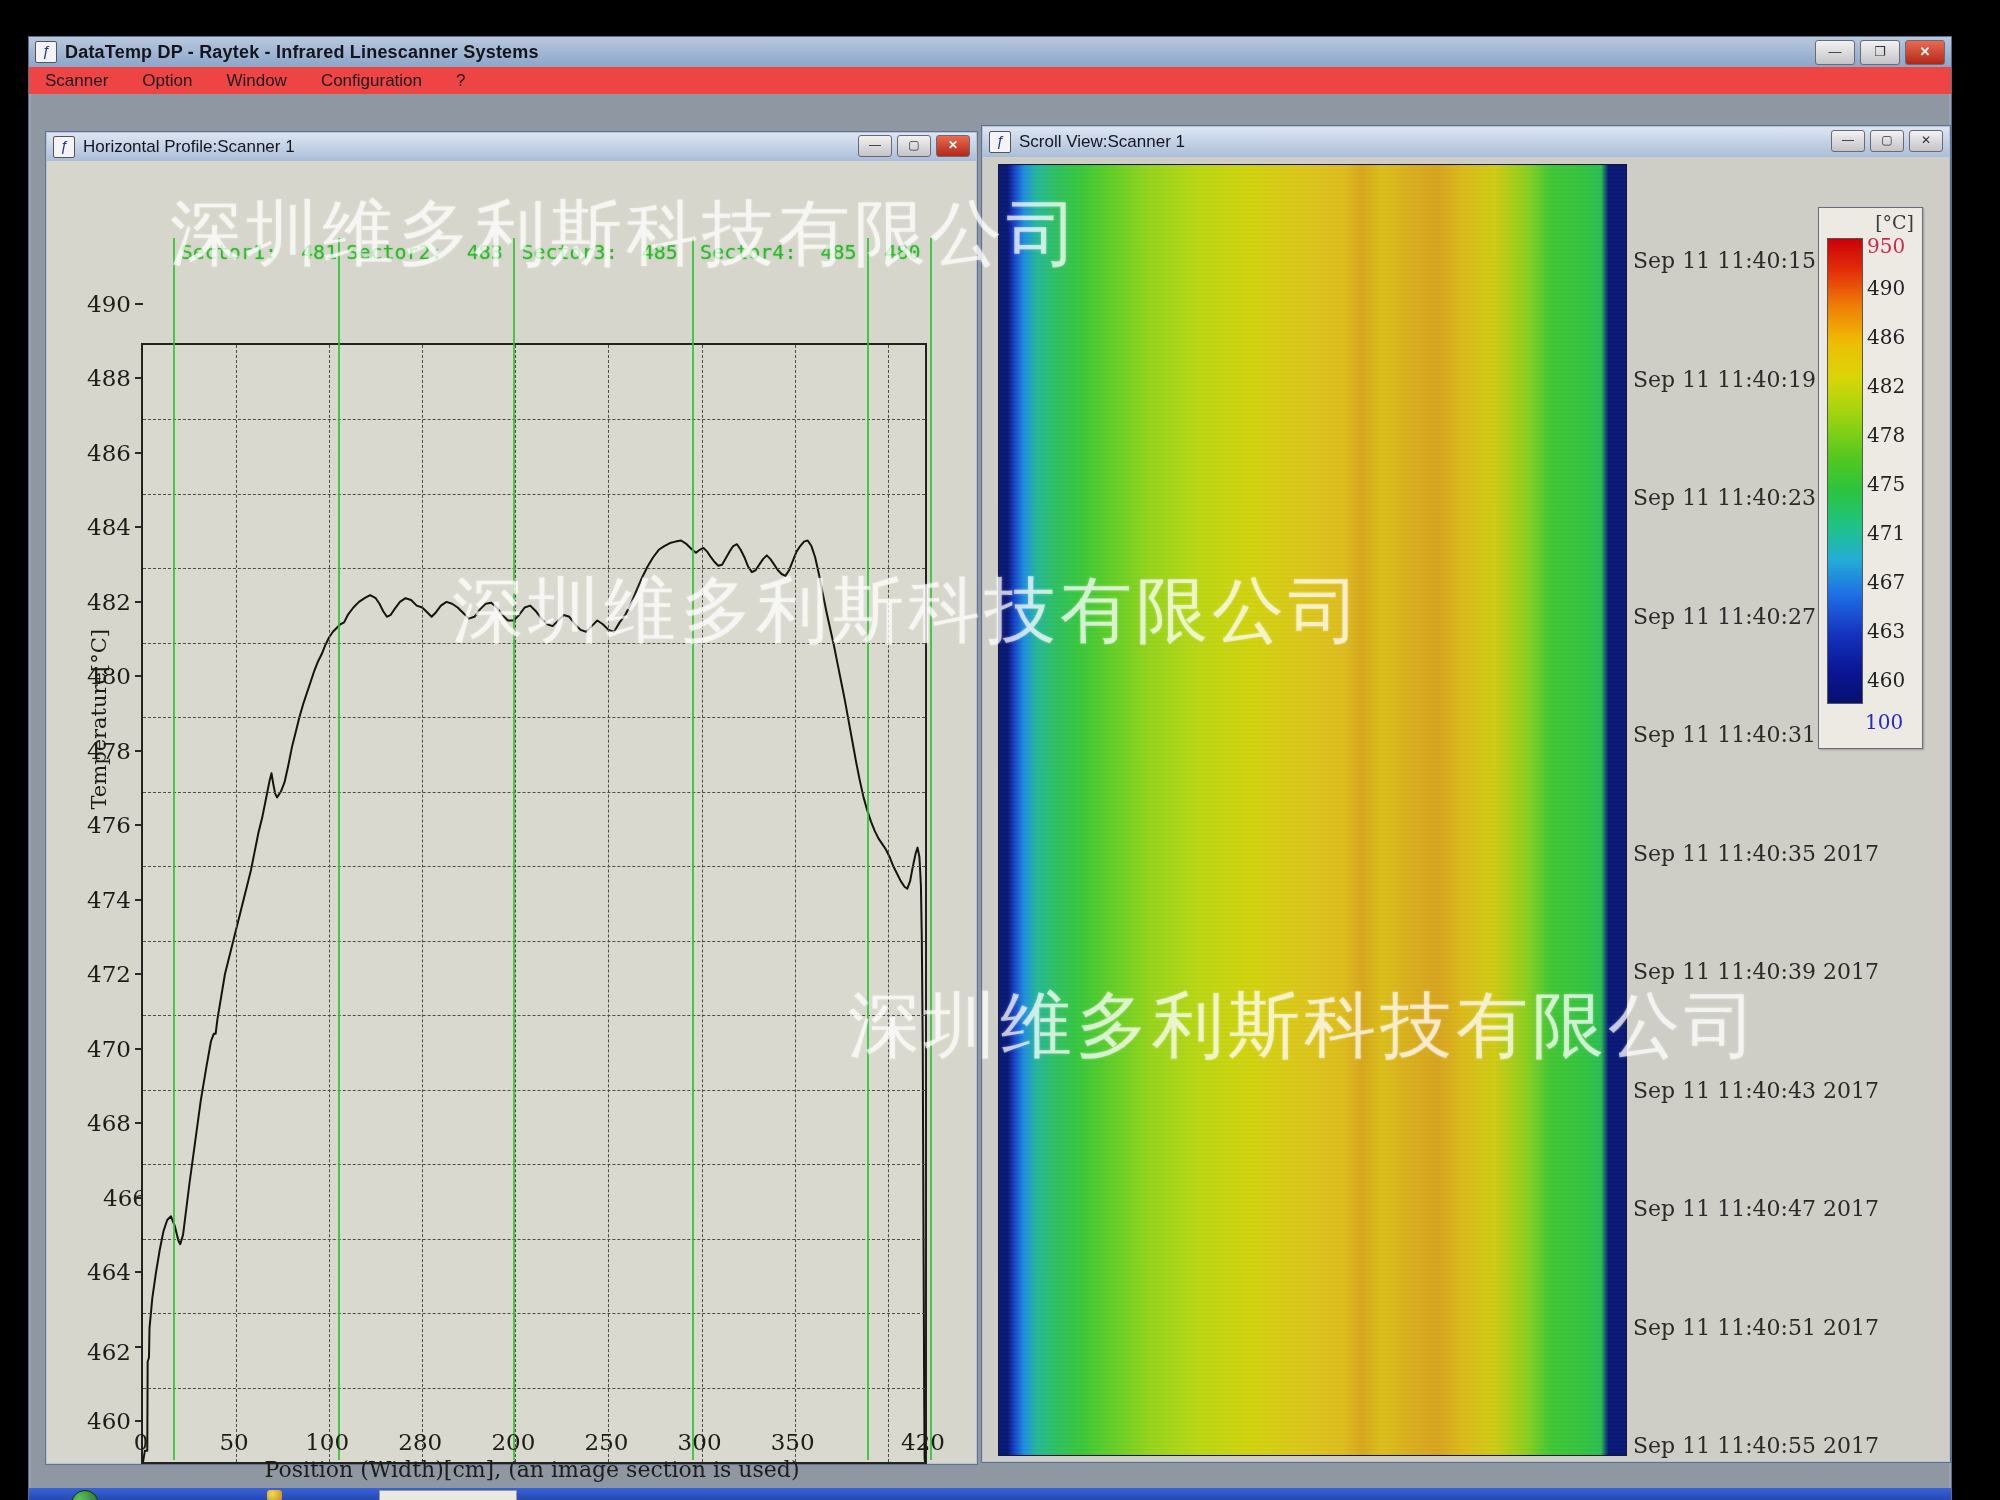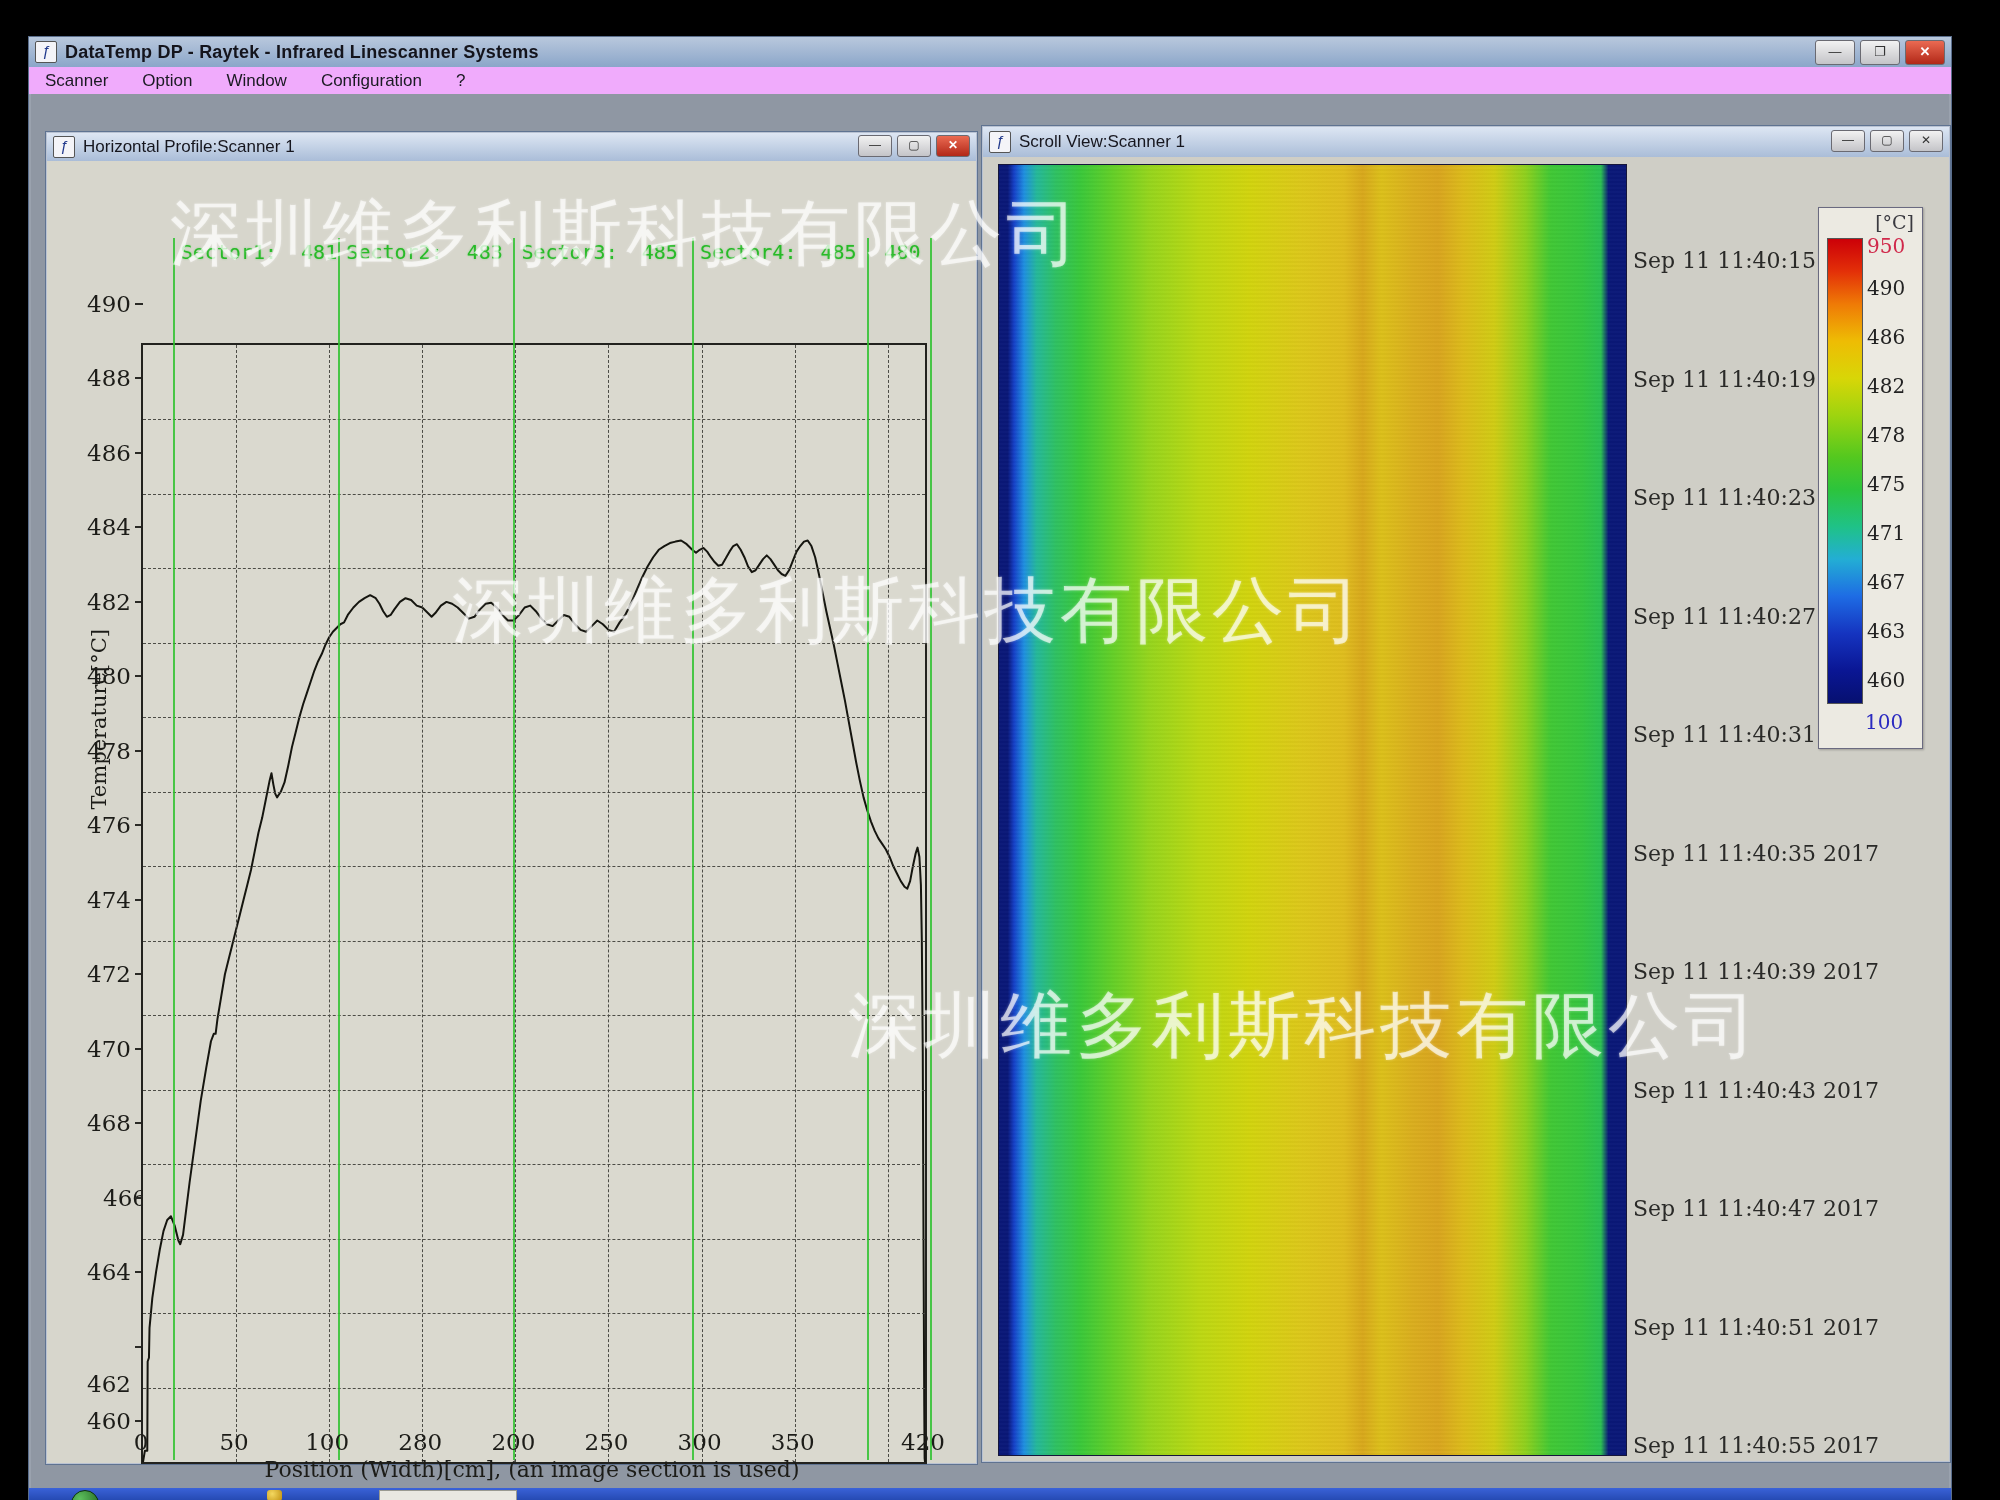--- a/index.html
+++ b/index.html
@@ -12,21 +12,21 @@
     border-bottom:1px solid #7288a8;}
   .app-icon{width:20px;height:20px;margin:0 8px 0 6px;background:#f4f4f8;border:1px solid #555;
     border-radius:2px;color:#223a8c;font-size:15px;line-height:18px;text-align:center;font-style:italic;}
   .main-title{font-size:18px;color:#14141c;font-weight:bold;letter-spacing:.2px;}
   .winbtns{position:absolute;right:6px;top:3px;display:flex;gap:5px;}
   .wbtn{width:38px;height:23px;border:1px solid #6a6a72;border-radius:3px;
     background:linear-gradient(#f2f2f2,#c4c4c8);color:#333;font-size:13px;line-height:21px;
     text-align:center;}
   .wbtn.close{background:linear-gradient(#ea6a52,#b22818);color:#fff;font-weight:bold;}
   .wbtn.small{width:32px;height:20px;line-height:18px;font-size:12px;}
-  .menubar{position:absolute;left:0;top:30px;right:0;height:27px;background:#f0abfc;
+  .menubar{position:absolute;left:0;top:30px;right:0;height:27px;background:#ef4444;
     border-bottom:1px solid #9aa6ba;display:flex;align-items:center;gap:34px;padding-left:16px;}
   .menu-item{font-size:17px;color:#1a1a22;}
   .client{position:absolute;left:2px;top:57px;right:2px;bottom:2px;background:#8f97a3;}
   
   .child{position:absolute;border:1px solid #5f7391;background:#d7d6cc;
     box-shadow:0 0 0 1px #b9c2d2 inset;}
   .child-titlebar{position:absolute;left:1px;top:1px;right:1px;height:28px;
     background:linear-gradient(#dde6f3,#aabdd8);display:flex;align-items:center;
     border-bottom:1px solid #7e92b0;}
   .child-title{font-size:17px;color:#16161e;}
@@ -156,21 +156,21 @@
               <div class="ytick" style="left: 28px; top: 813.2px;">472</div>
               <div class="ytickmark" style="left: 88px; top: 812.2px;"></div>
               <div class="ytick" style="left: 28px; top: 887.667px;">470</div>
               <div class="ytickmark" style="left: 88px; top: 886.667px;"></div>
               <div class="ytick" style="left: 28px; top: 962.133px;">468</div>
               <div class="ytickmark" style="left: 88px; top: 961.133px;"></div>
               <div class="ytick" style="left: 44px; top: 1036.6px;">466</div>
               <div class="ytickmark" style="left: 88px; top: 1035.6px;"></div>
               <div class="ytick" style="left: 28px; top: 1111.07px;">464</div>
               <div class="ytickmark" style="left: 88px; top: 1110.07px;"></div>
-              <div class="ytick" style="left: 28px; top: 1223px;">462</div>
+              <div class="ytick" style="left: 28px; top: 1191px;">462</div>
               <div class="ytickmark" style="left: 88px; top: 1184.53px;"></div>
               <div class="ytick" style="left: 28px; top: 1260px;">460</div>
               <div class="ytickmark" style="left: 88px; top: 1259px;"></div>
             </div>
           <div class="plot-wrap" id="plotwrap">
             <div class="plot" id="plot">
               <svg class="curve-svg" id="curvesvg" viewBox="0 0 420 30" preserveAspectRatio="none">
                   <polyline fill="none" stroke="#15150f" stroke-width="2" stroke-linejoin="round" vector-effect="non-scaling-stroke" points="0.00,30.000 1.00,29.700 2.30,29.700 2.50,27.300 3.20,27.200 3.50,26.400 5.00,25.600 7.00,24.900 9.00,24.300 11.00,23.800 13.00,23.500 15.00,23.400 17.00,23.650 19.00,24.050 20.00,24.150 21.50,23.900 23.00,23.300 25.00,22.500 28.00,21.400 31.00,20.300 34.00,19.400 36.50,18.700 38.00,18.500 39.00,18.500 40.00,18.100 42.00,17.500 44.00,16.900 46.00,16.500 48.00,16.100 50.00,15.700 52.00,15.300 54.00,14.900 56.00,14.500 58.00,14.100 60.00,13.600 62.00,13.100 64.00,12.700 66.00,12.200 68.00,11.700 69.00,11.500 70.00,11.800 71.00,12.050 72.00,12.150 74.00,12.000 76.00,11.750 78.00,11.300 80.00,10.800 82.00,10.400 84.00,10.000 86.00,9.650 88.00,9.350 90.00,9.050 92.00,8.750 94.00,8.500 96.00,8.300 98.00,8.050 100.00,7.850 102.00,7.700 104.00,7.600 106.00,7.500 108.00,7.450 110.00,7.250 113.00,7.050 116.00,6.900 119.00,6.800 122.00,6.720 125.00,6.800 127.00,6.950 129.00,7.150 131.00,7.300 133.00,7.250 135.00,7.100 138.00,6.900 141.00,6.800 144.00,6.850 147.00,7.000 150.00,7.050 153.00,7.200 155.00,7.300 157.00,7.200 160.00,7.000 163.00,6.900 166.00,6.950 169.00,7.050 172.00,7.200 175.00,7.350 178.00,7.300 181.00,7.100 184.00,6.950 187.00,6.920 190.00,7.050 193.00,7.250 196.00,7.400 199.00,7.400 202.00,7.250 205.00,7.050 208.00,7.000 211.00,7.150 214.00,7.350 217.00,7.500 220.00,7.550 223.00,7.400 226.00,7.250 229.00,7.300 232.00,7.500 235.00,7.650 238.00,7.700 241.00,7.550 244.00,7.400 247.00,7.500 250.00,7.650 253.00,7.700 256.00,7.450 259.00,7.250 262.00,6.950 265.00,6.600 268.00,6.250 271.00,5.950 274.00,5.700 277.00,5.500 280.00,5.400 283.00,5.320 286.00,5.280 289.00,5.250 292.00,5.350 295.00,5.500 297.00,5.580 299.00,5.500 301.00,5.450 303.00,5.550 305.00,5.700 307.00,5.830 309.00,5.930 311.00,5.900 313.00,5.730 315.00,5.550 317.00,5.400 319.00,5.350 321.00,5.500 323.00,5.700 325.00,5.950 327.00,6.100 329.00,6.050 331.00,5.900 333.00,5.750 335.00,5.650 337.00,5.750 339.00,5.900 341.00,6.050 343.00,6.150 345.00,6.200 347.00,6.050 349.00,5.800 351.00,5.550 353.00,5.400 355.00,5.280 357.00,5.250 359.00,5.400 361.00,5.700 363.00,6.150 365.00,6.650 367.00,7.150 369.00,7.600 371.00,8.050 373.00,8.550 375.00,9.050 377.00,9.550 379.00,10.100 381.00,10.650 383.00,11.200 385.00,11.700 387.00,12.150 389.00,12.500 391.00,12.800 393.00,13.050 395.00,13.250 397.00,13.400 399.00,13.550 401.00,13.750 403.00,14.000 405.00,14.200 407.00,14.400 409.00,14.550 410.50,14.600 412.00,14.400 413.50,14.000 415.00,13.650 416.00,13.500 417.00,13.750 417.80,14.500 418.30,16.000 418.80,19.000 419.20,24.000 419.60,28.500 419.80,29.900 420.00,30.000"></polyline>
                 </svg>
             <div class="hgrid" style="top: 6.66667%;"></div>

